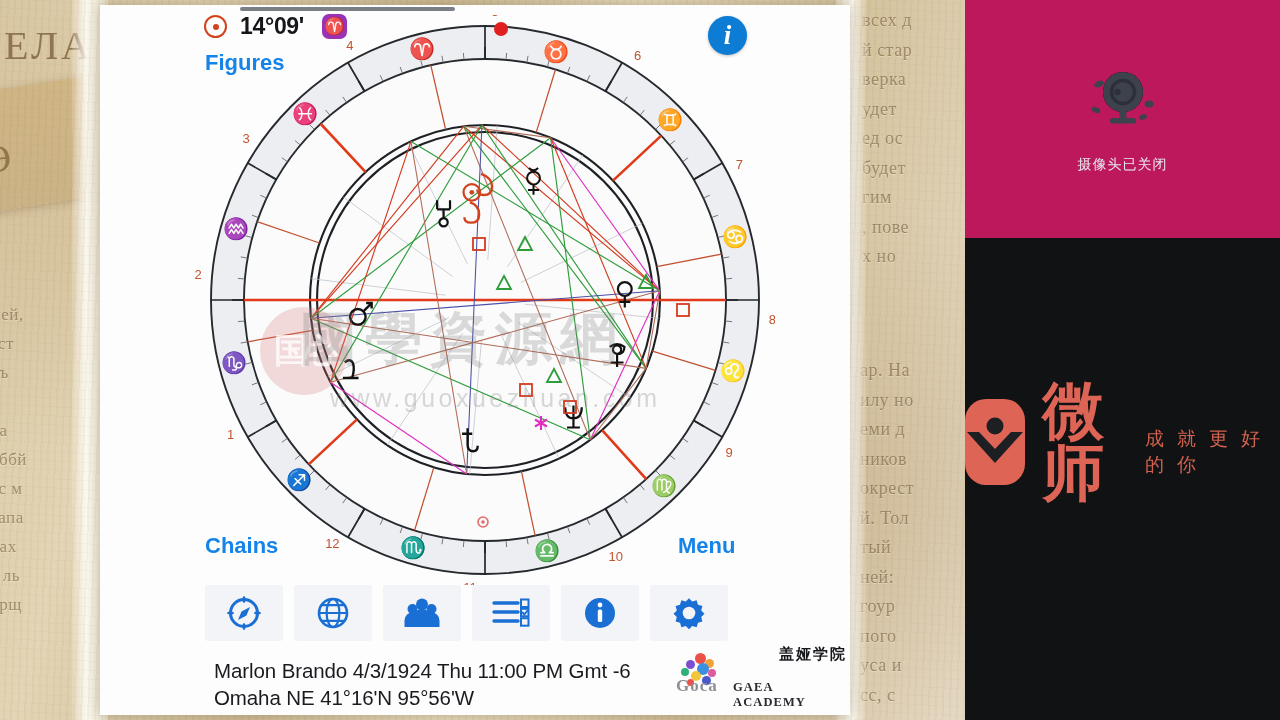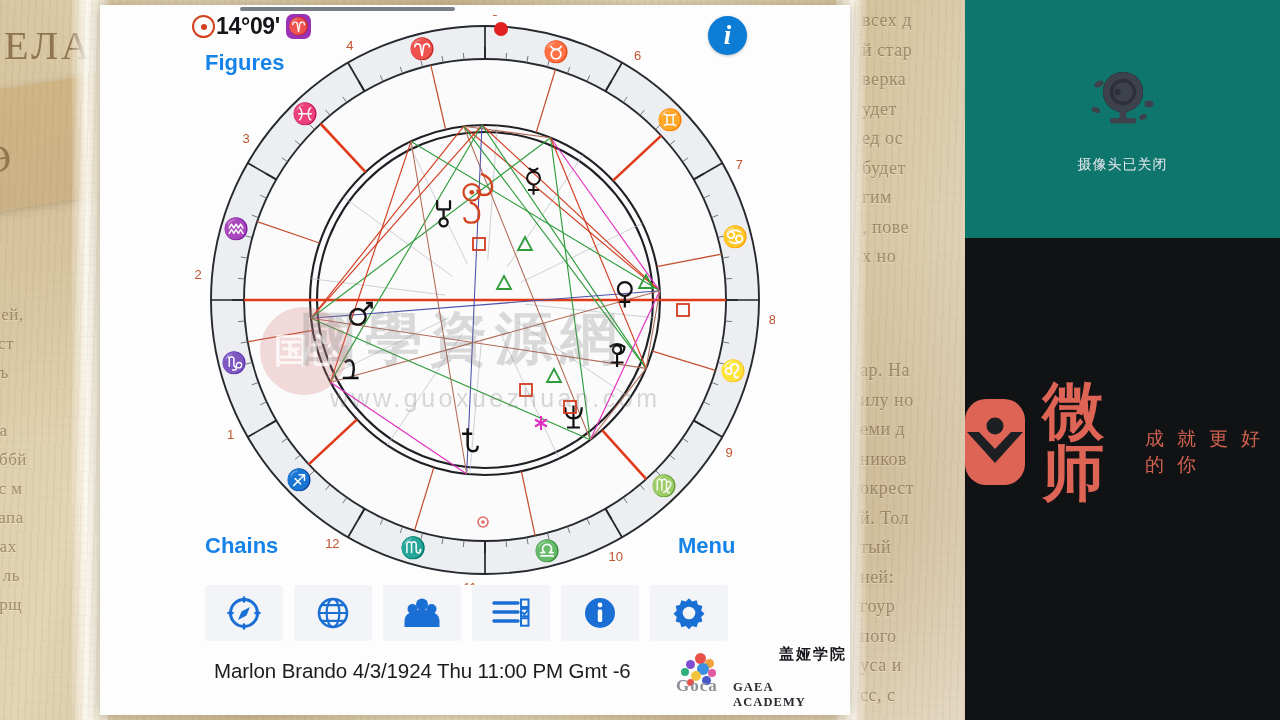--- a/index.html
+++ b/index.html
@@ -71,22 +71,22 @@
     background:#fdfdfd;
     box-shadow:0 0 14px rgba(60,45,20,.28);
   }
   .card-notch{
     position:absolute; left:140px; top:2px; width:215px; height:4px;
     background:#7a7f86; border-radius:2px;
   }
 
   
   .deg-readout{
-    position:absolute; left:92px; top:8px;
-    display:flex; align-items:center; gap:1px;
+    position:absolute; left:104px; top:8px;
+    display:flex; align-items:center; gap:13px;
     font-size:23px; font-weight:600; color:#15161a; letter-spacing:-.3px;
   }
   .sun-ico{ width:23px; height:23px; border:2.6px solid #d2421d; border-radius:50%;
             position:relative; display:inline-block; }
   .sun-ico::after{ content:""; position:absolute; left:50%; top:50%; width:6px; height:6px;
             background:#d2421d; border-radius:50%; transform:translate(-50%,-50%); }
   .sign-badge{
     margin-left:5px; width:25px; height:25px; border-radius:7px;
     background:#9b31b5; color:#fff; display:flex; align-items:center; justify-content:center;
     font-size:17px; font-weight:700; line-height:1;
@@ -171,21 +171,21 @@
     font-size:17px; font-weight:700; color:#8e9097; letter-spacing:1px;
   }
 
   
   .right-panel{
     position:absolute; left:965px; top:0; width:315px; height:720px;
     background:#111214;
   }
   .cam-box{
     position:absolute; left:0; top:0; width:315px; height:238px;
-    background:#0f766e;
+    background:#be185d;
     display:flex; flex-direction:column; align-items:center; justify-content:center;
   }
   .cam-glyph{ position:relative; width:74px; height:74px; margin-bottom:18px; }
   .cam-txt{ font-size:14px; color:#e7e9ee; letter-spacing:1px; }
 
   .ws-block{
     position:absolute; left:0; top:380px; width:315px;
     display:flex; flex-direction:row; align-items:center;
   }
   .ws-row{ display:flex; align-items:center; gap:17px; }
@@ -585,20 +585,21 @@
       <div class="tb-btn">
         <svg width="36" height="36" viewBox="0 0 36 36">
           <path d="M18 3.2l3.2 3.3 4.4-1.2 1.4 4.4 4.4 1.4-1.2 4.4 3.3 3.3-3.3 3.2 1.2 4.4-4.4 1.4-1.4 4.4-4.4-1.2L18 34.3l-3.2-3.3-4.4 1.2-1.4-4.4-4.4-1.4 1.2-4.4L2.5 18.8l3.3-3.3-1.2-4.4 4.4-1.4 1.4-4.4 4.4 1.2z" fill="#1a6fd4"></path>
           <circle cx="18" cy="18" r="6.3" fill="#f2f4f7"></circle>
         </svg>
       </div>
     </div>
 
     <div class="footer-txt">
       <div>Marlon Brando 4/3/1924 Thu 11:00 PM Gmt -6</div>
+      <div>Omaha NE 41°16'N 95°56'W</div>
     </div>
 
     <div class="gaea">
       <div class="gaea-mark">
         <span class="dot" style="left:20px;top:2px;width:11px;height:11px;background:#e8524a;"></span>
         <span class="dot" style="left:30px;top:8px;width:9px;height:9px;background:#f0a33a;"></span>
         <span class="dot" style="left:11px;top:9px;width:9px;height:9px;background:#7c4fd0;"></span>
         <span class="dot" style="left:22px;top:12px;width:12px;height:12px;background:#3a8fe0;"></span>
         <span class="dot" style="left:6px;top:17px;width:8px;height:8px;background:#2fb07a;"></span>
         <span class="dot" style="left:33px;top:18px;width:8px;height:8px;background:#e05aa0;"></span>

